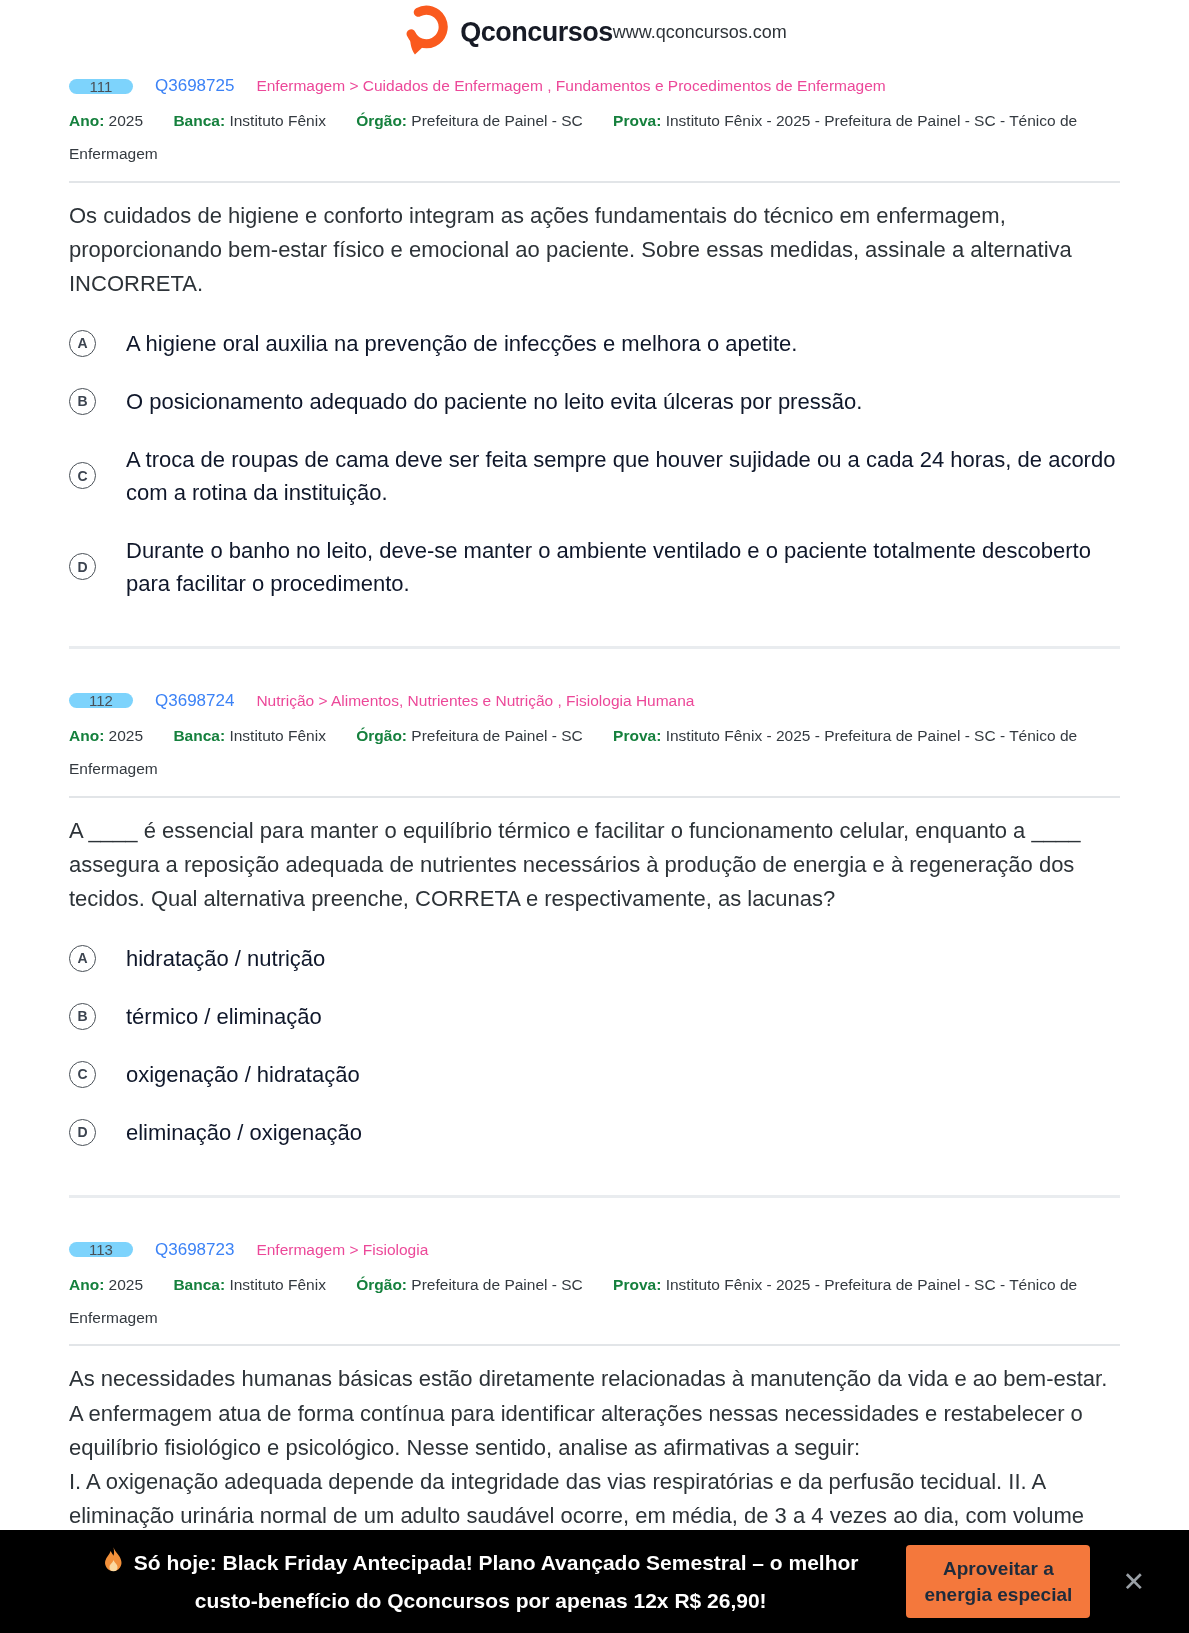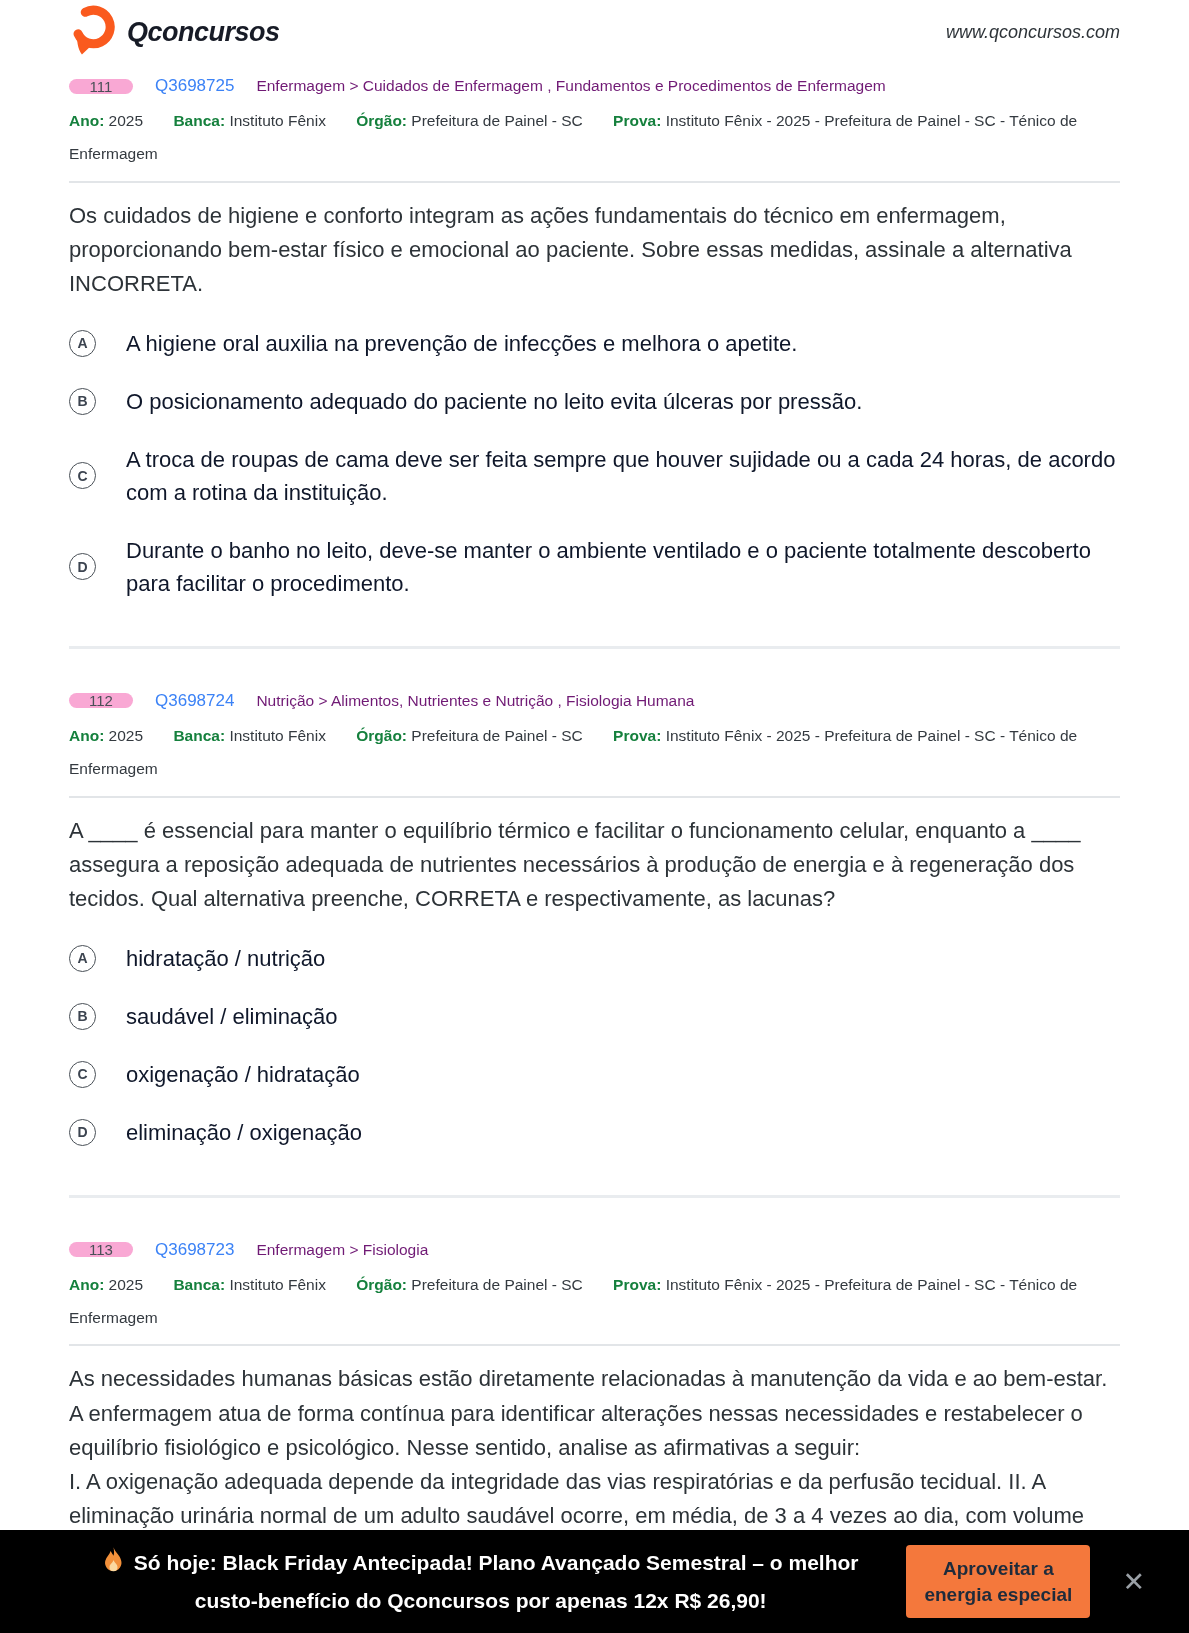--- a/index.html
+++ b/index.html
@@ -7,37 +7,37 @@
     width: 1189px; height: 1633px;
     background: #ffffff;
     font-family: "Liberation Sans", "DejaVu Sans", sans-serif;
     color: #2d3338;
     overflow: hidden;
   }
   .page { padding: 0 69px; }
 
   
   .site-header {
-    display: flex; justify-content: space-between; align-items: center;
-    padding-top: 6px; height: 58px; font-style: italic;
+    display: flex; justify-content: center; align-items: center;
+    padding-top: 6px; height: 58px;
   }
   .brand { display: flex; align-items: center; gap: 12px; }
   .brand-name { font-size: 27px; font-weight: 700; color: #171b26; letter-spacing: -0.5px; }
   .site-url { font-size: 18px; color: #2d3338; }
 
   
   .question { padding-top: 18px; }
   .q-header-row { display: flex; align-items: center; gap: 22px; }
   .q-badge {
-    width: 64px; height: 15px; background: #f9a8d4; border-radius: 10px;
+    width: 64px; height: 15px; background: #7dd3fc; border-radius: 10px;
     display: flex; align-items: center; justify-content: center;
     font-size: 15px; color: #495057;
   }
   .q-code { font-size: 17px; color: #3b82f6; }
-  .q-subject { font-size: 15.5px; color: #701a75; }
+  .q-subject { font-size: 15.5px; color: #ec4899; }
   .q-meta { margin-top: 8px; font-size: 15.5px; color: #343a40; line-height: 2.15; }
   .meta-label { font-weight: 700; color: #15803d; }
   .meta-value { margin-right: 26px; }
   .q-divider { height: 2px; background: #e2e5e8; margin-top: 10px; }
   .q-body { margin-top: 16px; font-size: 22px; line-height: 1.55; color: #2d3338; }
   .q-body p + p { margin-top: 0; }
 
   .options { margin-top: 26px; }
   .option {
     display: flex; align-items: center; gap: 30px;
@@ -156,21 +156,21 @@
     <div class="q-body">
       <p>A ____ é essencial para manter o equilíbrio térmico e facilitar o funcionamento celular, enquanto a ____ assegura a reposição adequada de nutrientes necessários à produção de energia e à regeneração dos tecidos. Qual alternativa preenche, CORRETA e respectivamente, as lacunas?</p>
     </div>
     <div class="options">
       <div class="option">
         <span class="letter">A</span>
         <span class="opt-text">hidratação / nutrição</span>
       </div>
       <div class="option">
         <span class="letter">B</span>
-        <span class="opt-text">saudável / eliminação</span>
+        <span class="opt-text">térmico / eliminação</span>
       </div>
       <div class="option">
         <span class="letter">C</span>
         <span class="opt-text">oxigenação / hidratação</span>
       </div>
       <div class="option">
         <span class="letter">D</span>
         <span class="opt-text">eliminação / oxigenação</span>
       </div>
     </div>

